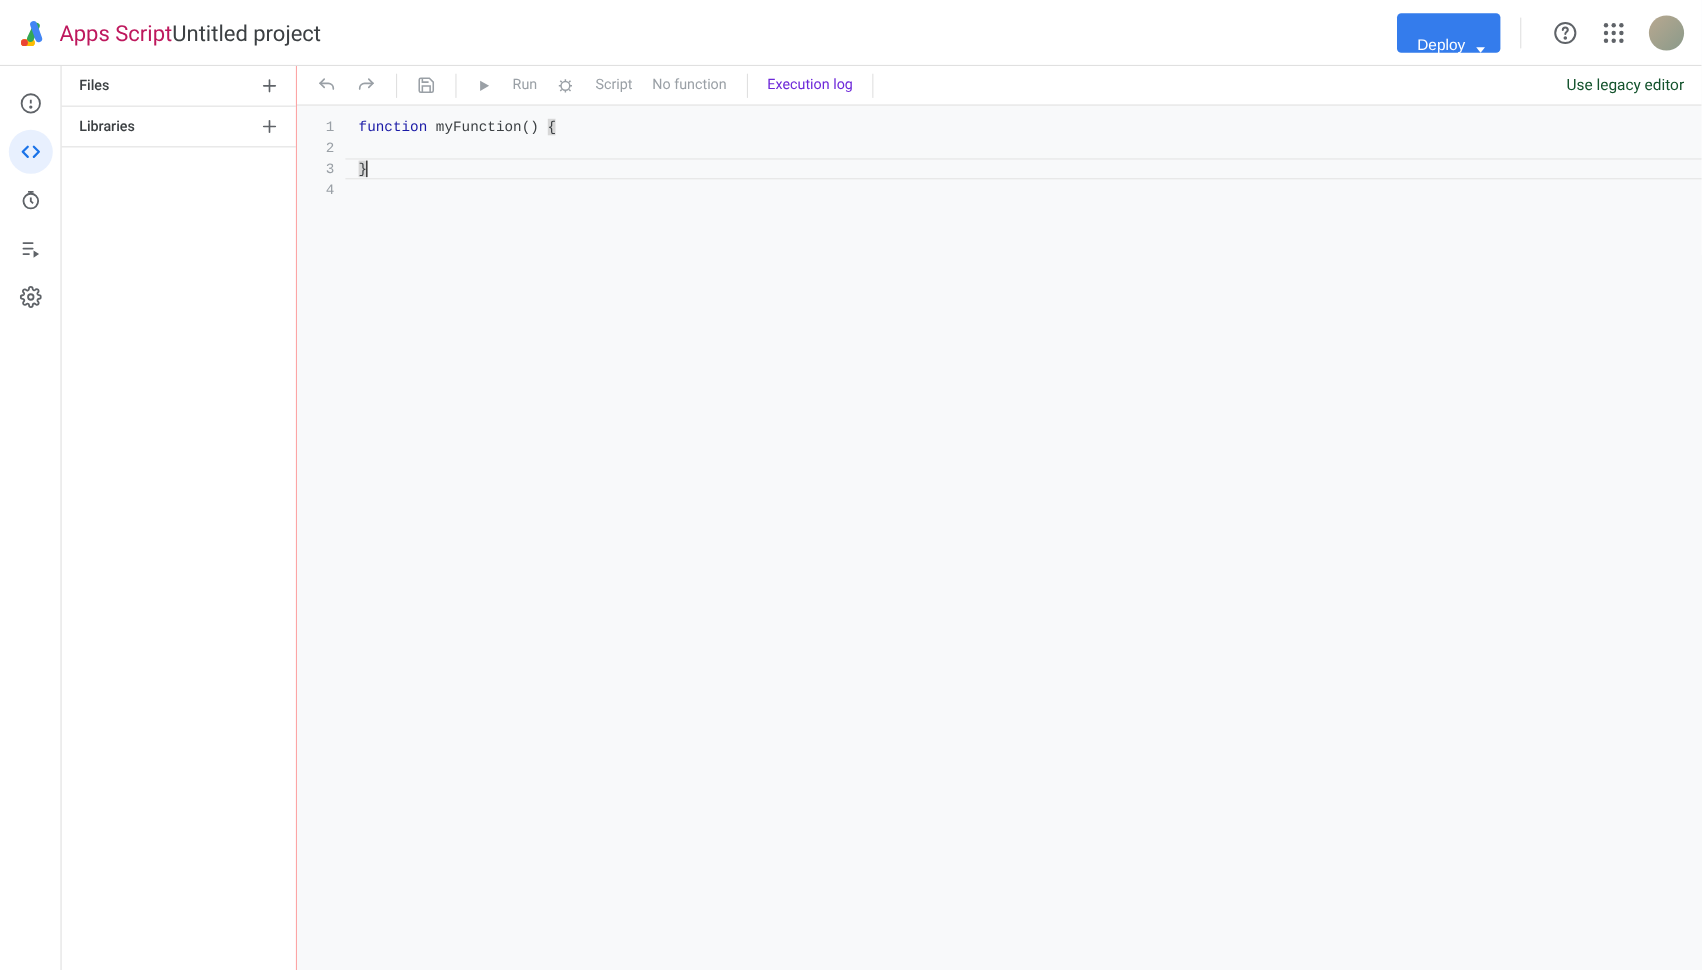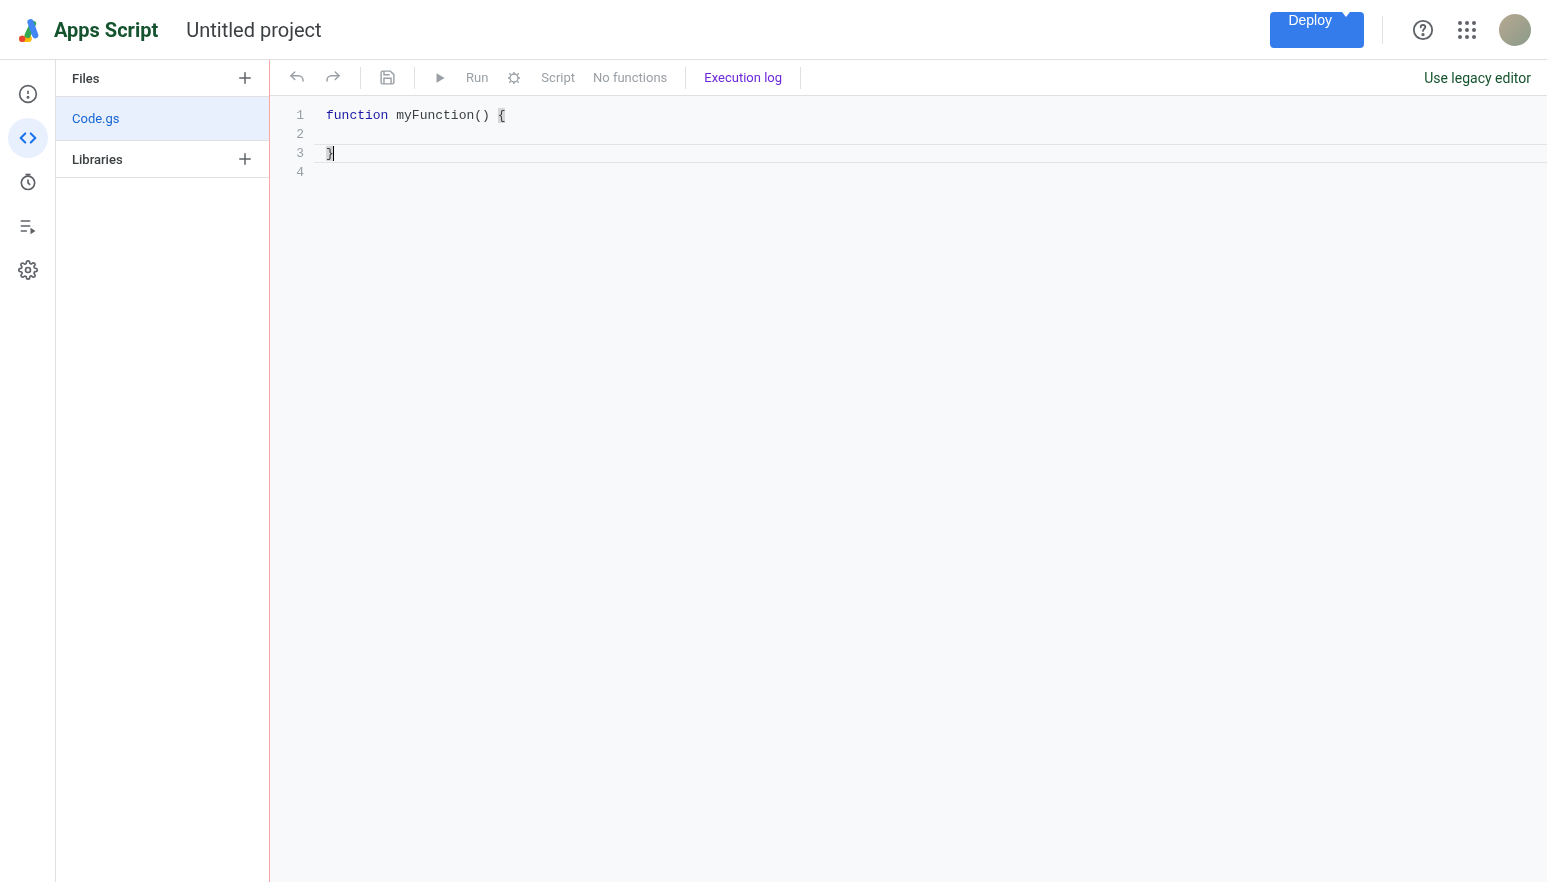--- a/index.html
+++ b/index.html
@@ -1,23 +1,23 @@
 <!DOCTYPE html>
 <html><head>
 <meta charset="utf-8">
 <style>
 *{box-sizing:border-box;margin:0;padding:0}
 body{font-family:'Google Sans',Roboto,Arial,sans-serif;font-size:14px;color:#3c4043;background:#fff;overflow:hidden}
 .top-header{height:60px;display:flex;align-items:center;padding:0 16px;border-bottom:1px solid #e0e0e0}
 .logo-block{display:flex;align-items:center;gap:8px}
 .logo-svg{width:30px;height:30px}
-.app-title{font-size:20px;color:#14532d;font-weight:700}
-.project-title{margin-left:28px;font-size:20px;color:#3c4043}
+.app-title{font-size:20px;color:#be185d;font-weight:400}
+.project-title{font-size:20px;color:#3c4043}
 .spacer{flex:1}
-.deploy-btn{background:#347cec;color:#fff;border:none;border-radius:4px;height:36px;padding:0 14px 0 18px;font-size:14px;font-weight:500;display:flex;align-items:flex-start;gap:10px;cursor:pointer}
+.deploy-btn{background:#347cec;color:#fff;border:none;border-radius:4px;height:36px;padding:0 14px 0 18px;font-size:14px;font-weight:500;display:flex;align-items:flex-end;gap:10px;cursor:pointer}
 .dropdown-caret{width:0;height:0;border-left:4px solid transparent;border-right:4px solid transparent;border-top:5px solid #fff}
 .hdr-divider{width:1px;height:28px;background:#e0e0e0;margin:0 18px}
 .hdr-icon{width:24px;height:24px;display:flex;align-items:center;justify-content:center;color:#5f6368;cursor:pointer;margin:0 10px}
 .apps-grid{display:grid;grid-template-columns:repeat(3,4px);grid-template-rows:repeat(3,4px);gap:3px}
 .apps-grid span{width:4px;height:4px;background:#5f6368;border-radius:50%}
 .avatar{width:32px;height:32px;border-radius:50%;background:linear-gradient(135deg,#b8a890,#8a9a8a);margin-left:10px}
 .workspace{display:flex;height:calc(100vh - 60px)}
 .nav-rail{width:56px;border-right:1px solid #e0e0e0;display:flex;flex-direction:column;align-items:center;padding-top:14px;gap:4px}
 .nav-item{width:40px;height:40px;border-radius:50%;display:flex;align-items:center;justify-content:center;cursor:pointer;color:#5f6368}
 .nav-item.active{background:#e8f0fe;color:#1a73e8}
@@ -132,23 +132,20 @@
   <div class="files-panel">
     <div class="section-row">
       <span class="section-label">Files</span>
       <div class="plus-btn">
         <svg width="18" height="18" viewBox="0 0 24 24" stroke="#5f6368" stroke-width="2" stroke-linecap="round">
             <line x1="12" y1="5" x2="12" y2="19"></line>
             <line x1="5" y1="12" x2="19" y2="12"></line>
           </svg>
       </div>
     </div>
-    <div class="file-item selected">
-      <span>Code.gs</span>
-    </div>
     <div class="section-row">
       <span class="section-label">Libraries</span>
       <div class="plus-btn">
         <svg width="18" height="18" viewBox="0 0 24 24" stroke="#5f6368" stroke-width="2" stroke-linecap="round">
             <line x1="12" y1="5" x2="12" y2="19"></line>
             <line x1="5" y1="12" x2="19" y2="12"></line>
           </svg>
       </div>
     </div>
   </div>
@@ -183,21 +180,21 @@
         <span>Run</span>
       </div>
       <div class="tb-btn">
         <svg width="16" height="16" viewBox="0 0 24 24" fill="none" stroke="currentColor" stroke-width="2">
             <circle cx="12" cy="12" r="6"></circle>
             <path d="M12 6V3M12 21v-3M6 12H3M21 12h-3M7 7L5 5M17 17l2 2M7 17l-2 2M17 7l2-2"></path>
           </svg>
         <span>Script</span>
       </div>
       <div class="tb-btn">
-        <span>No functions</span>
+        <span>No function</span>
       </div>
       <div class="tb-divider"></div>
       <div class="tb-btn enabled">
         <span>Execution log</span>
       </div>
       <div class="tb-divider"></div>
       <div class="tb-spacer"></div>
       <span class="legacy-link">Use legacy editor</span>
     </div>
 

